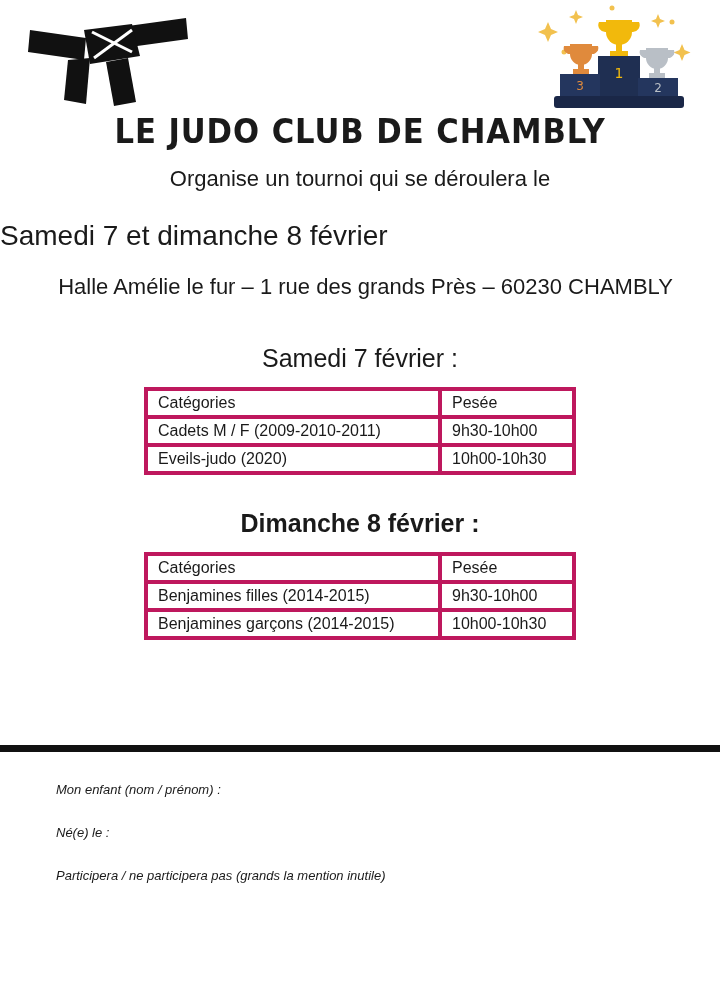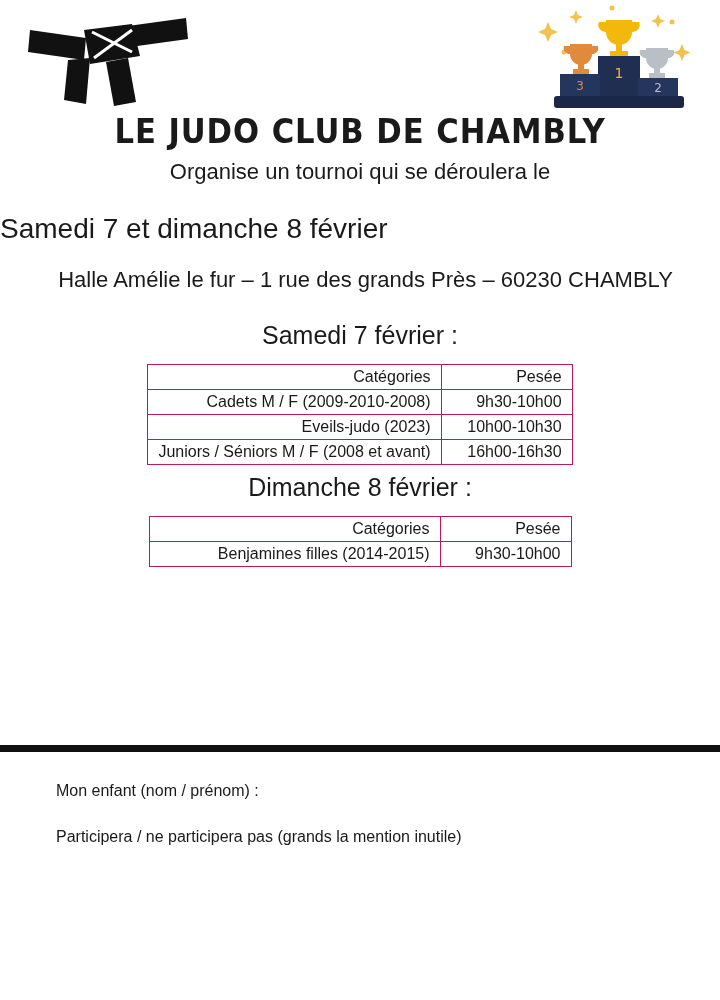--- a/index.html
+++ b/index.html
@@ -38,58 +38,59 @@
     font-family: "DejaVu Sans", sans-serif;
     font-weight: bold;
     font-size: 33px;
     letter-spacing: 1px;
     margin: 112px 0 0 0;
     transform: scaleX(0.93);
   }
   .subtitle {
     text-align: center;
     font-size: 22px;
-    margin-top: 8px;
+    margin-top: 15px;
     font-weight: 400;
   }
   .dates {
     text-align: left;
     font-size: 28px;
     margin-top: 28px;
     font-weight: 400;
   }
   .venue {
     text-align: center;
     font-size: 22px;
     margin-top: 22px;
     font-weight: 400;
     margin-left: 11px;
   }
 
   
   .day-heading {
     text-align: center;
     font-size: 25px;
-    margin-top: 28px;
+    margin-top: 44px;
     margin-bottom: 14px;
     font-weight: 400;
   }
   .day-heading.second {
-    margin-top: 8px;
+    margin-top: 34px;
+    font-weight: bold;
   }
 
   table.sched {
     border-collapse: collapse;
     margin: 0 auto;
     font-size: 16px;
   }
   table.sched td {
-    border: 1px solid #be185d;
+    border: 4px solid #be185d;
     padding: 3px 10px;
-    text-align: right;
+    text-align: left;
     white-space: nowrap;
   }
   table.sched td.cat {
     min-width: 270px;
   }
   table.sched td.wt {
     min-width: 110px;
   }
   table.sched tr.head td {
     font-size: 16px;
@@ -106,23 +107,24 @@
   }
 
   
   .form-block {
     position: absolute;
     top: 782px;
     left: 56px;
     right: 40px;
   }
   .form-line {
-    font-size: 16px;
+    font-size: 13px;
     margin-bottom: 28px;
     font-weight: 400;
+    font-style: italic;
   }
 </style>
 </head>
 <body>
 
 <div class="belt-logo">
   <svg viewBox="0 0 160 105" width="160" height="105" aria-hidden="true">
     <g fill="#111111">
 
       <path d="M2 22 L58 30 L56 52 L0 44 Z"></path>
@@ -195,46 +197,47 @@
 <div class="venue">Halle Amélie le fur – 1 rue des grands Près –  60230 CHAMBLY</div>
 
 <div class="day-heading">Samedi 7 février :</div>
 <table class="sched">
   <tbody>
     <tr class="head">
       <td class="cat">Catégories</td>
       <td class="wt">Pesée</td>
     </tr>
     <tr>
-      <td class="cat">Cadets M / F (2009-2010-2008)</td>
+      <td class="cat">Cadets M / F (2009-2010-2011)</td>
       <td class="wt">9h30-10h00</td>
     </tr>
     <tr>
-      <td class="cat">Eveils-judo (2023)</td>
+      <td class="cat">Eveils-judo (2020)</td>
       <td class="wt">10h00-10h30</td>
-    </tr>
-    <tr>
-      <td class="cat">Juniors / Séniors M / F (2008 et avant)</td>
-      <td class="wt">16h00-16h30</td>
     </tr>
   </tbody>
 </table>
 
 <div class="day-heading second">Dimanche 8 février :</div>
 <table class="sched">
   <tbody>
     <tr class="head">
       <td class="cat">Catégories</td>
       <td class="wt">Pesée</td>
     </tr>
     <tr>
       <td class="cat">Benjamines filles (2014-2015)</td>
       <td class="wt">9h30-10h00</td>
     </tr>
+    <tr>
+      <td class="cat">Benjamines garçons (2014-2015)</td>
+      <td class="wt">10h00-10h30</td>
+    </tr>
   </tbody>
 </table>
 
 <div class="divider"></div>
 
 <div class="form-block">
   <div class="form-line">Mon enfant (nom / prénom) :</div>
+  <div class="form-line">Né(e) le :</div>
   <div class="form-line">Participera / ne participera pas (grands la mention inutile)</div>
 </div>
 
 </body></html>

